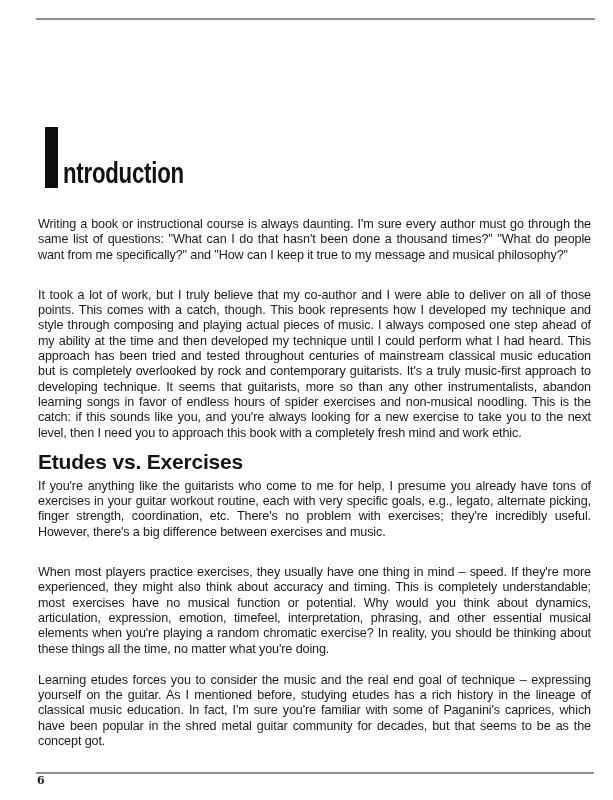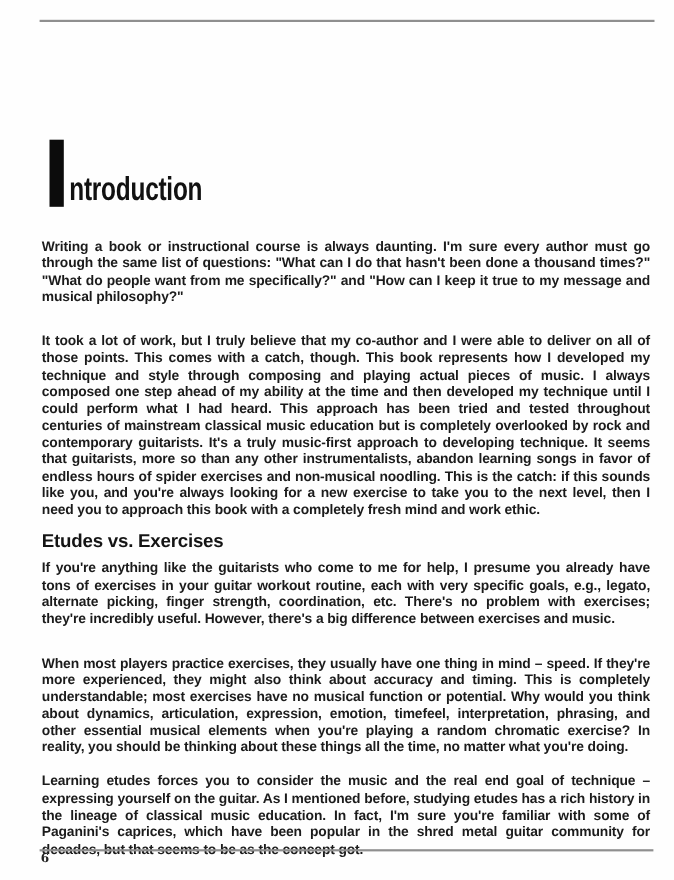--- a/index.html
+++ b/index.html
@@ -47,24 +47,24 @@
 
   .body-text {
     position: absolute;
     left: 38px; top: 217px;
     width: 553px;
     font-size: 12.6px;
     line-height: 15.3px;
     letter-spacing: -0.12px;
     text-align: justify;
   }
-  .body-text p { margin: 0 0 25px 0; font-weight: bold; }
+  .body-text p { margin: 0 0 25px 0; }
   .body-text h2 {
     margin: -13px 0 8px 0;
-    font-size: 17px;
+    font-size: 21px;
     line-height: 18px;
     letter-spacing: -0.2px;
     color: #141414;
     text-align: left;
   }
   .p-tight { margin-top: -9px !important; }
 
   .page-number {
     position: absolute;
     left: 37px; top: 775px;

